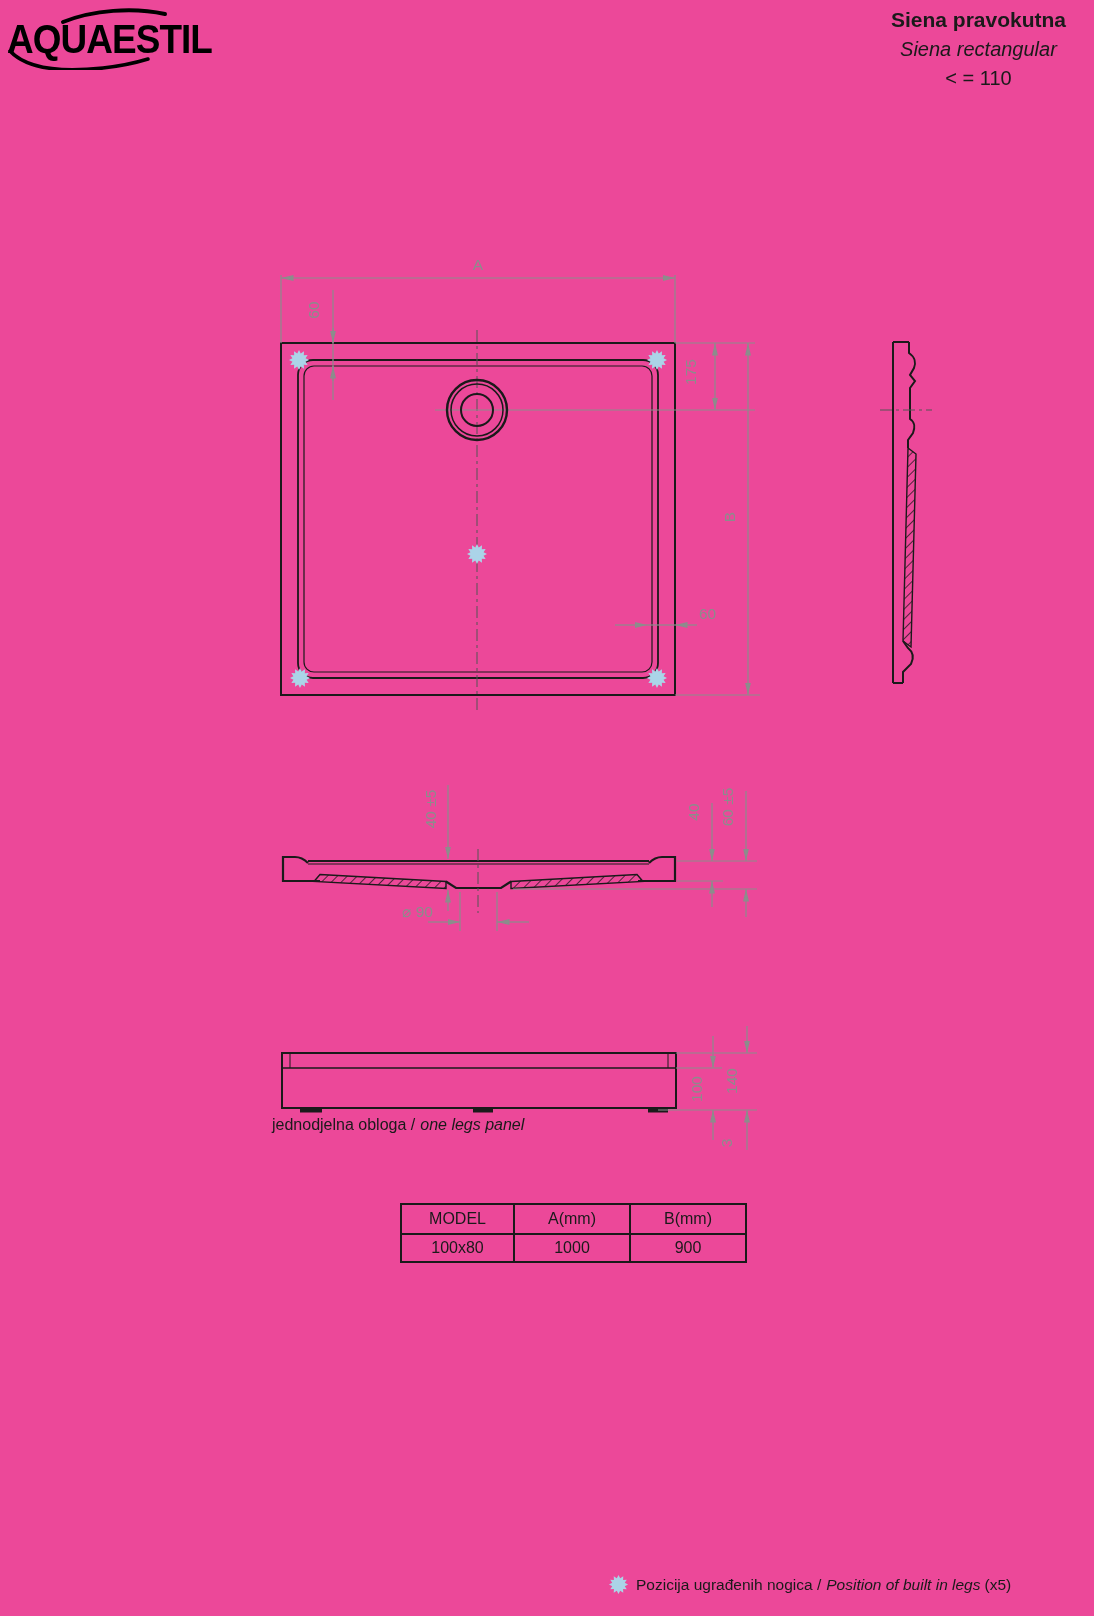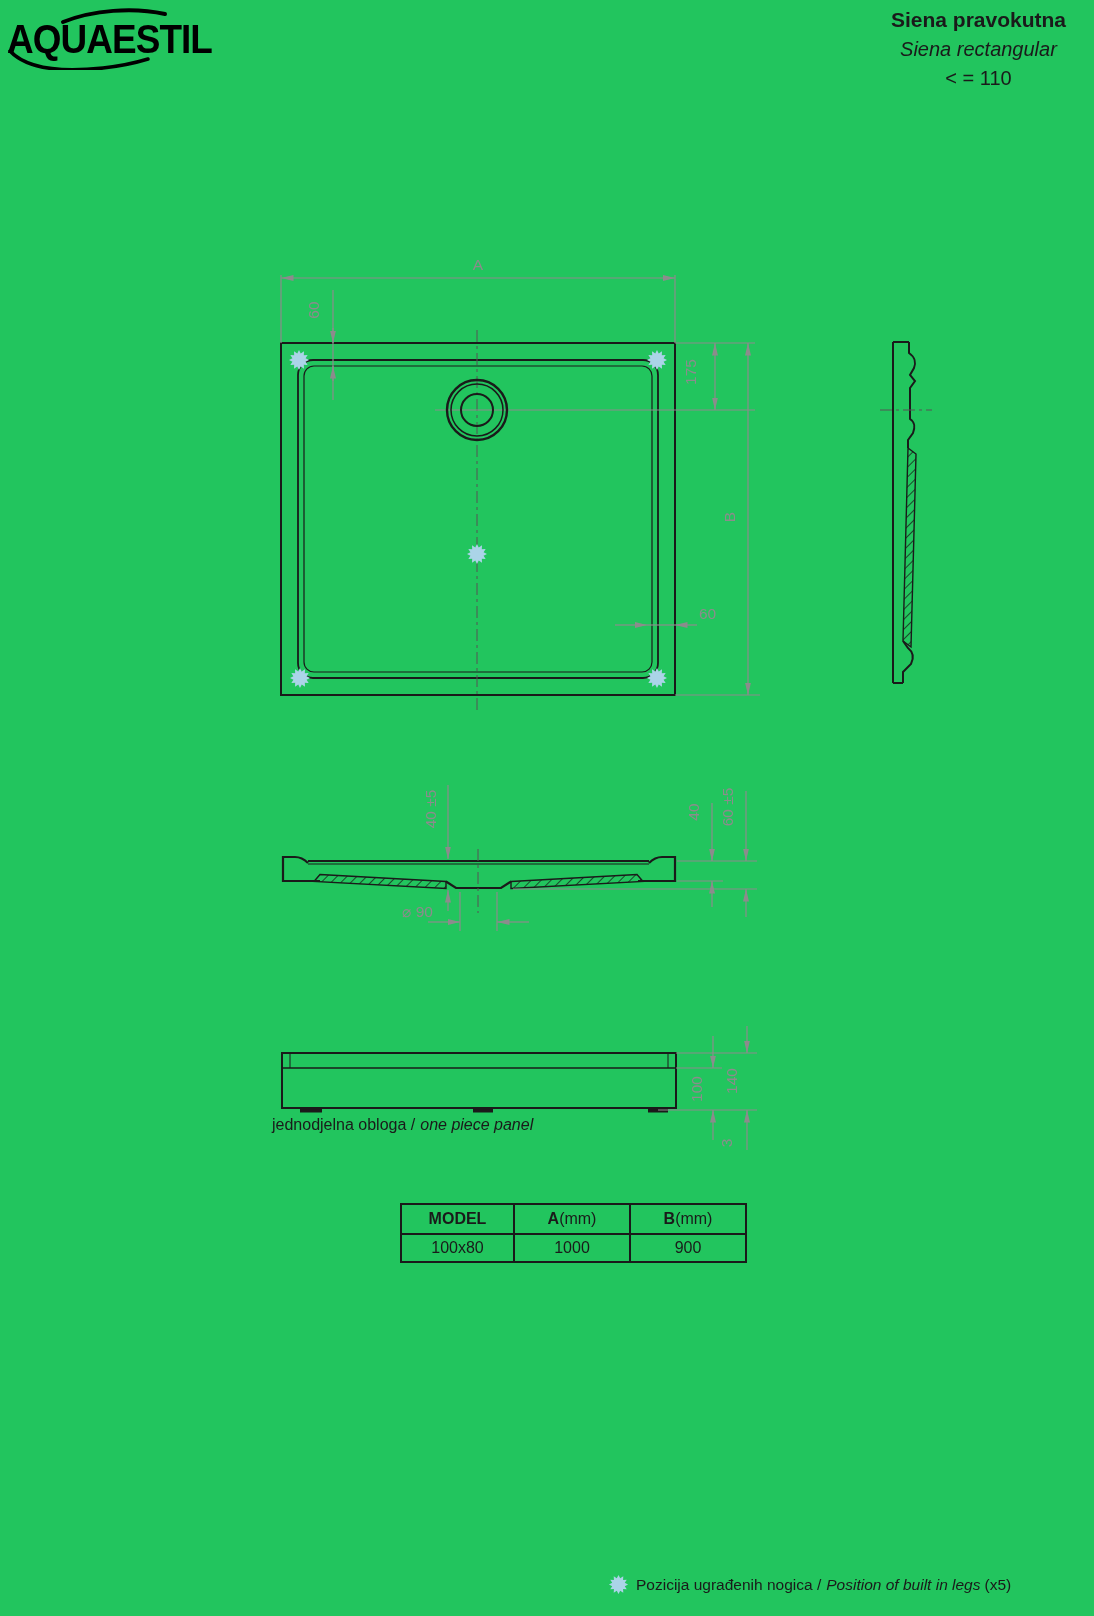--- a/index.html
+++ b/index.html
@@ -1,17 +1,17 @@
 <!DOCTYPE html>
 <html><head>
 <meta charset="utf-8">
 <style>
   html,body { margin:0; padding:0; background:#ffffff; }
   .page {
-    position:relative; width:1094px; height:1616px; background:#22c55e;
+    position:relative; width:1094px; height:1616px; background:#ec4899;
     font-family:"Liberation Sans", sans-serif; color:#1a1a1a; overflow:hidden;
   }
   .abs { position:absolute; }
   svg { display:block; }
   svg text { font-family:"Liberation Sans", sans-serif; }
   .dimtxt { fill:#8c8c8c; font-size:15.5px; }
   .objline { stroke:#1a1a1a; fill:none; }
   .dimline { stroke:#8c8c8c; stroke-width:1.2; fill:none; }
   .clline  { stroke:#555555; stroke-width:1; fill:none; stroke-dasharray:12 4 3 4; }
 
@@ -23,21 +23,21 @@
   .panel-caption { position:absolute; left:272px; top:1116px; font-size:16px; white-space:nowrap; }
   .panel-caption .it { font-style:italic; margin-left:5px; }
 
   .spec-table { position:absolute; left:400px; top:1203px; border-collapse:collapse; table-layout:fixed; width:345px; }
   .spec-table th, .spec-table td {
     border:2px solid #1a1a1a; text-align:center; vertical-align:middle;
     font-size:16px; font-weight:normal; padding:0;
   }
   .spec-table th { height:28px; }
   .spec-table td { height:26px; }
-  .hb { font-weight:bold; }
+  .hb { font-weight:normal; }
 
   .legend { position:absolute; left:608px; top:1574px; display:flex; align-items:center; font-size:15.5px; white-space:nowrap; }
   .legend .hr { margin-left:7px; }
   .legend .it { font-style:italic; margin-left:5px; }
   .legend .sfx { margin-left:4px; }
 </style>
 </head>
 <body>
 
 <div class="page">
@@ -186,21 +186,21 @@
     <text x="452" y="79" text-anchor="middle" transform="rotate(-90 452 79)" class="dimtxt">100</text>
 
     <line x1="497" y1="16" x2="497" y2="43" class="dimline" marker-end="url(#a3)"></line>
     <line x1="497" y1="140" x2="497" y2="100" class="dimline" marker-end="url(#a3)"></line>
     <text x="487" y="71" text-anchor="middle" transform="rotate(-90 487 71)" class="dimtxt">140</text>
 
     <text x="482" y="133" text-anchor="middle" transform="rotate(-90 482 133)" class="dimtxt">3</text>
   </svg>
 
   <div class="panel-caption">
-    <span>jednodjelna obloga /</span><span class="it">one piece panel</span>
+    <span>jednodjelna obloga /</span><span class="it">one legs panel</span>
   </div>
 
   <table class="spec-table">
     <colgroup>
         <col style="width:113px">
         <col style="width:116px">
         <col style="width:116px">
       </colgroup>
     <thead>
       <tr>

